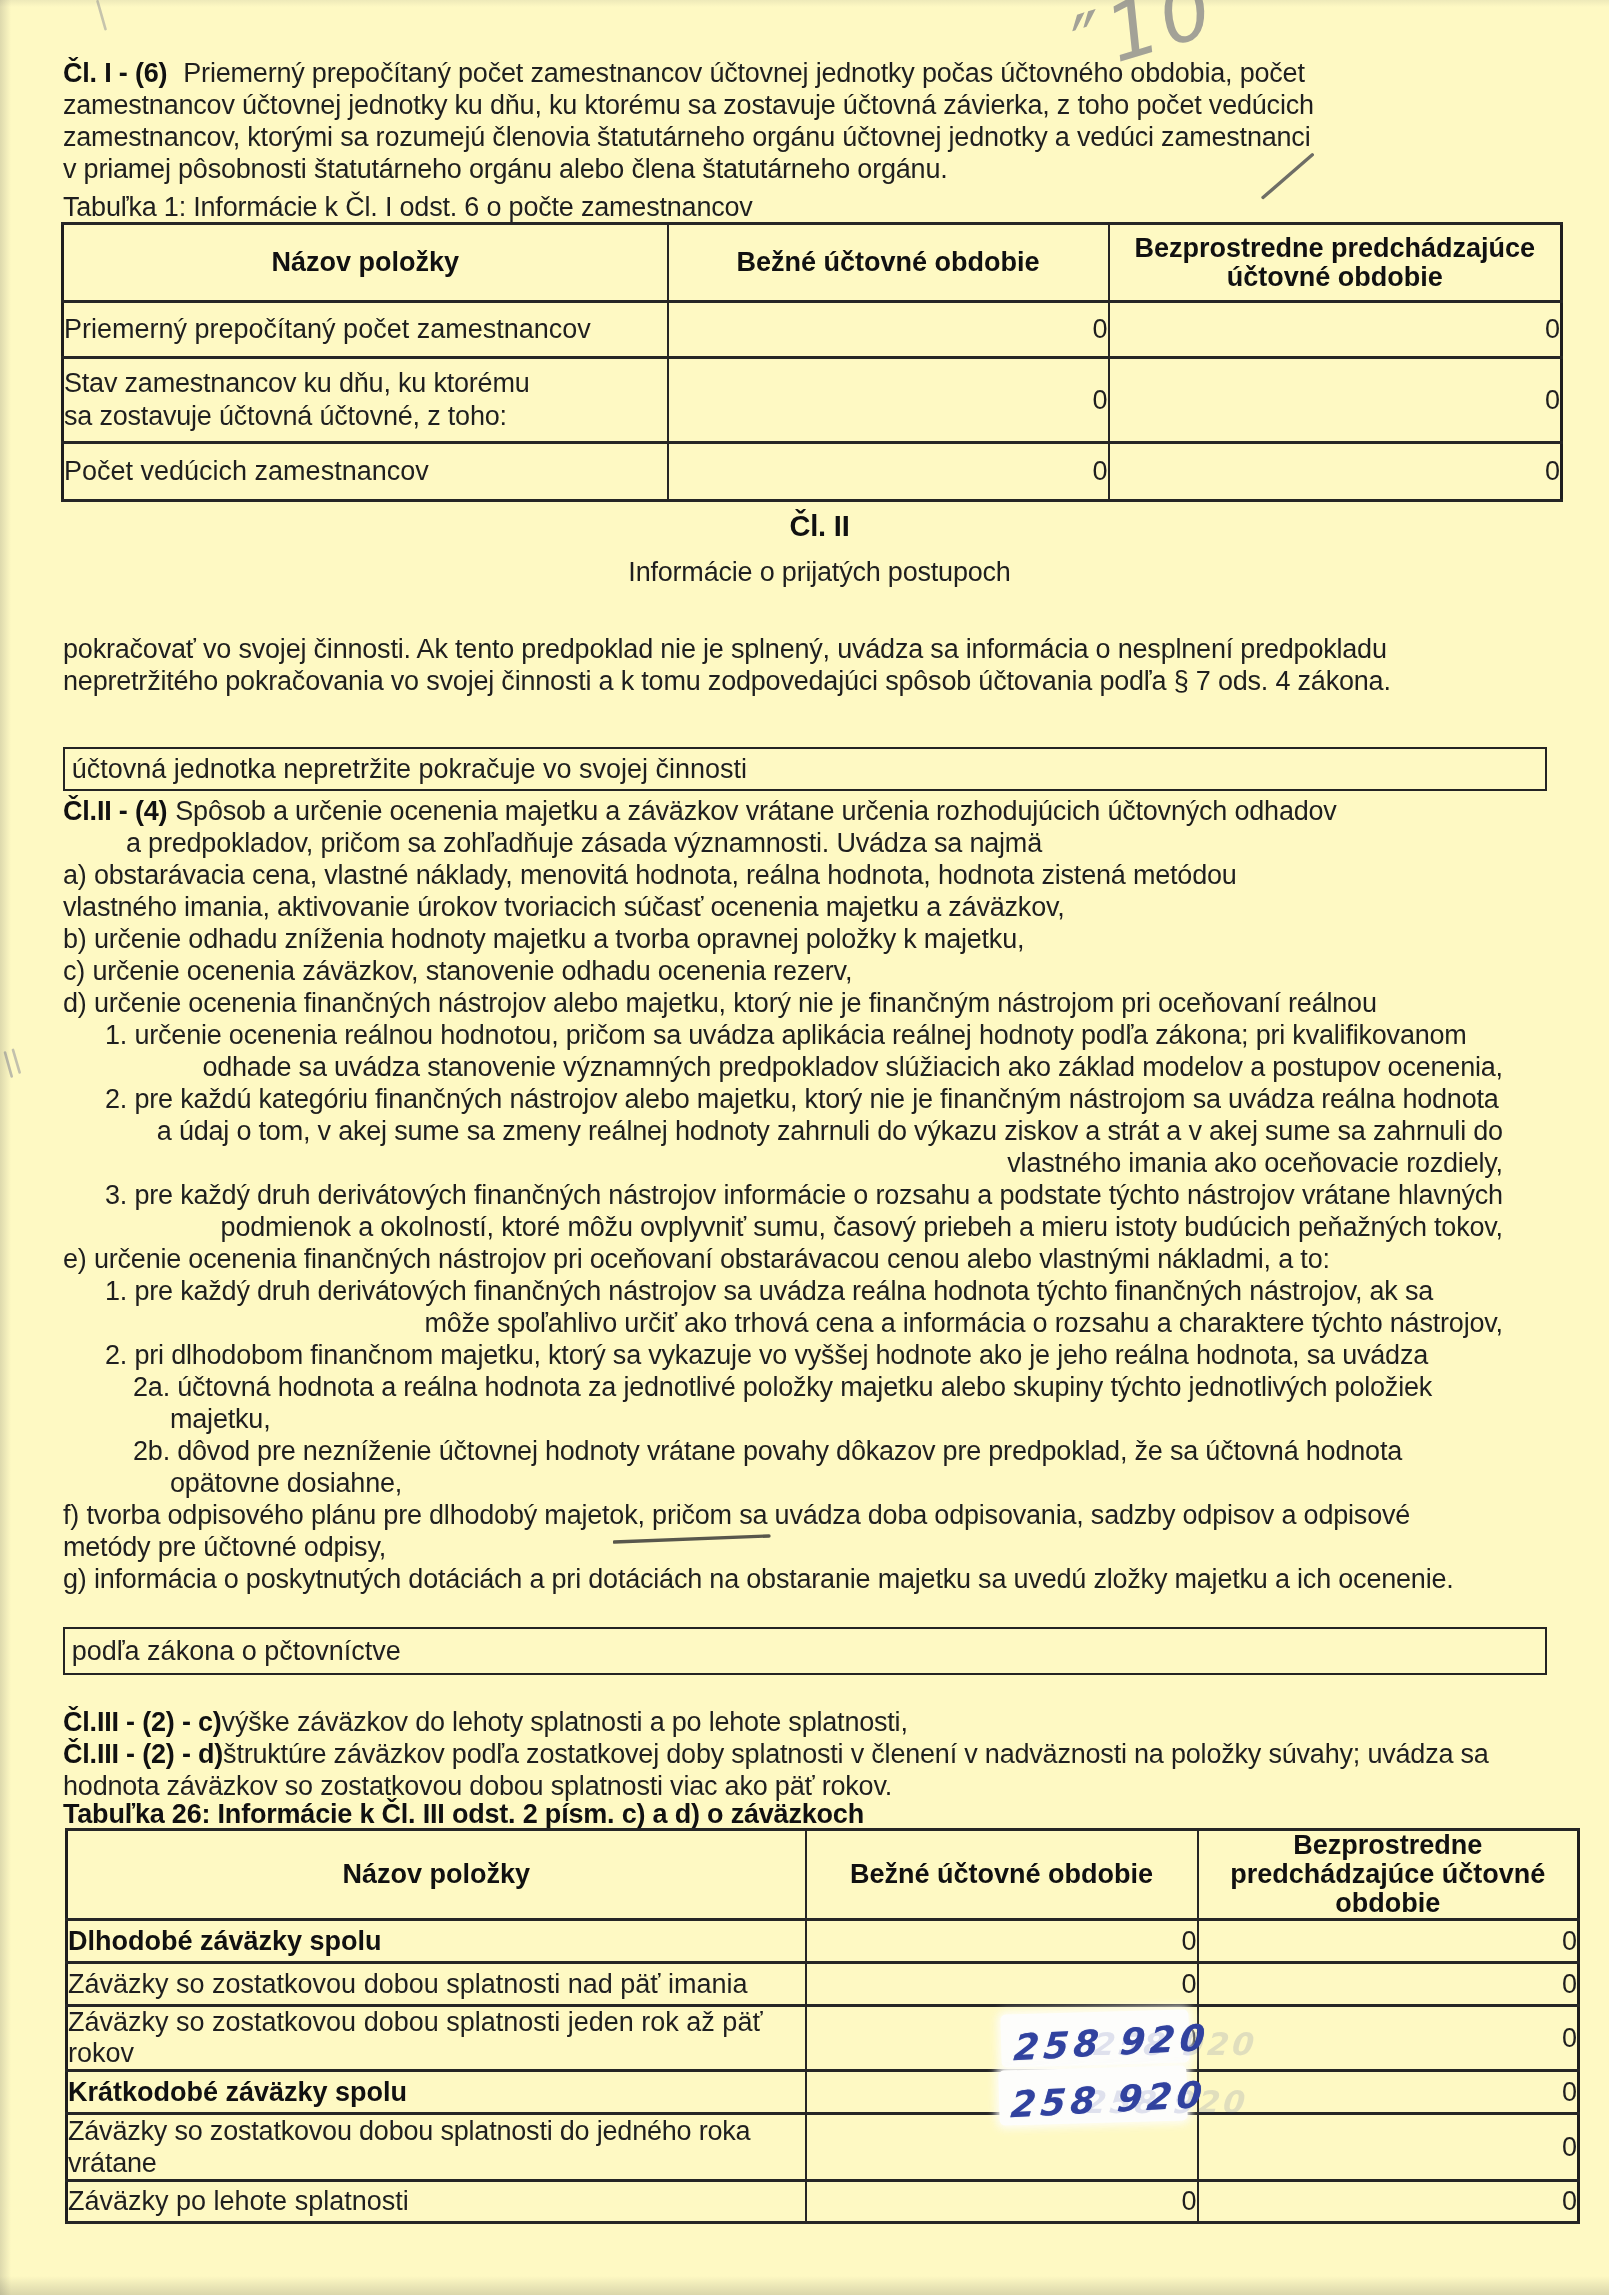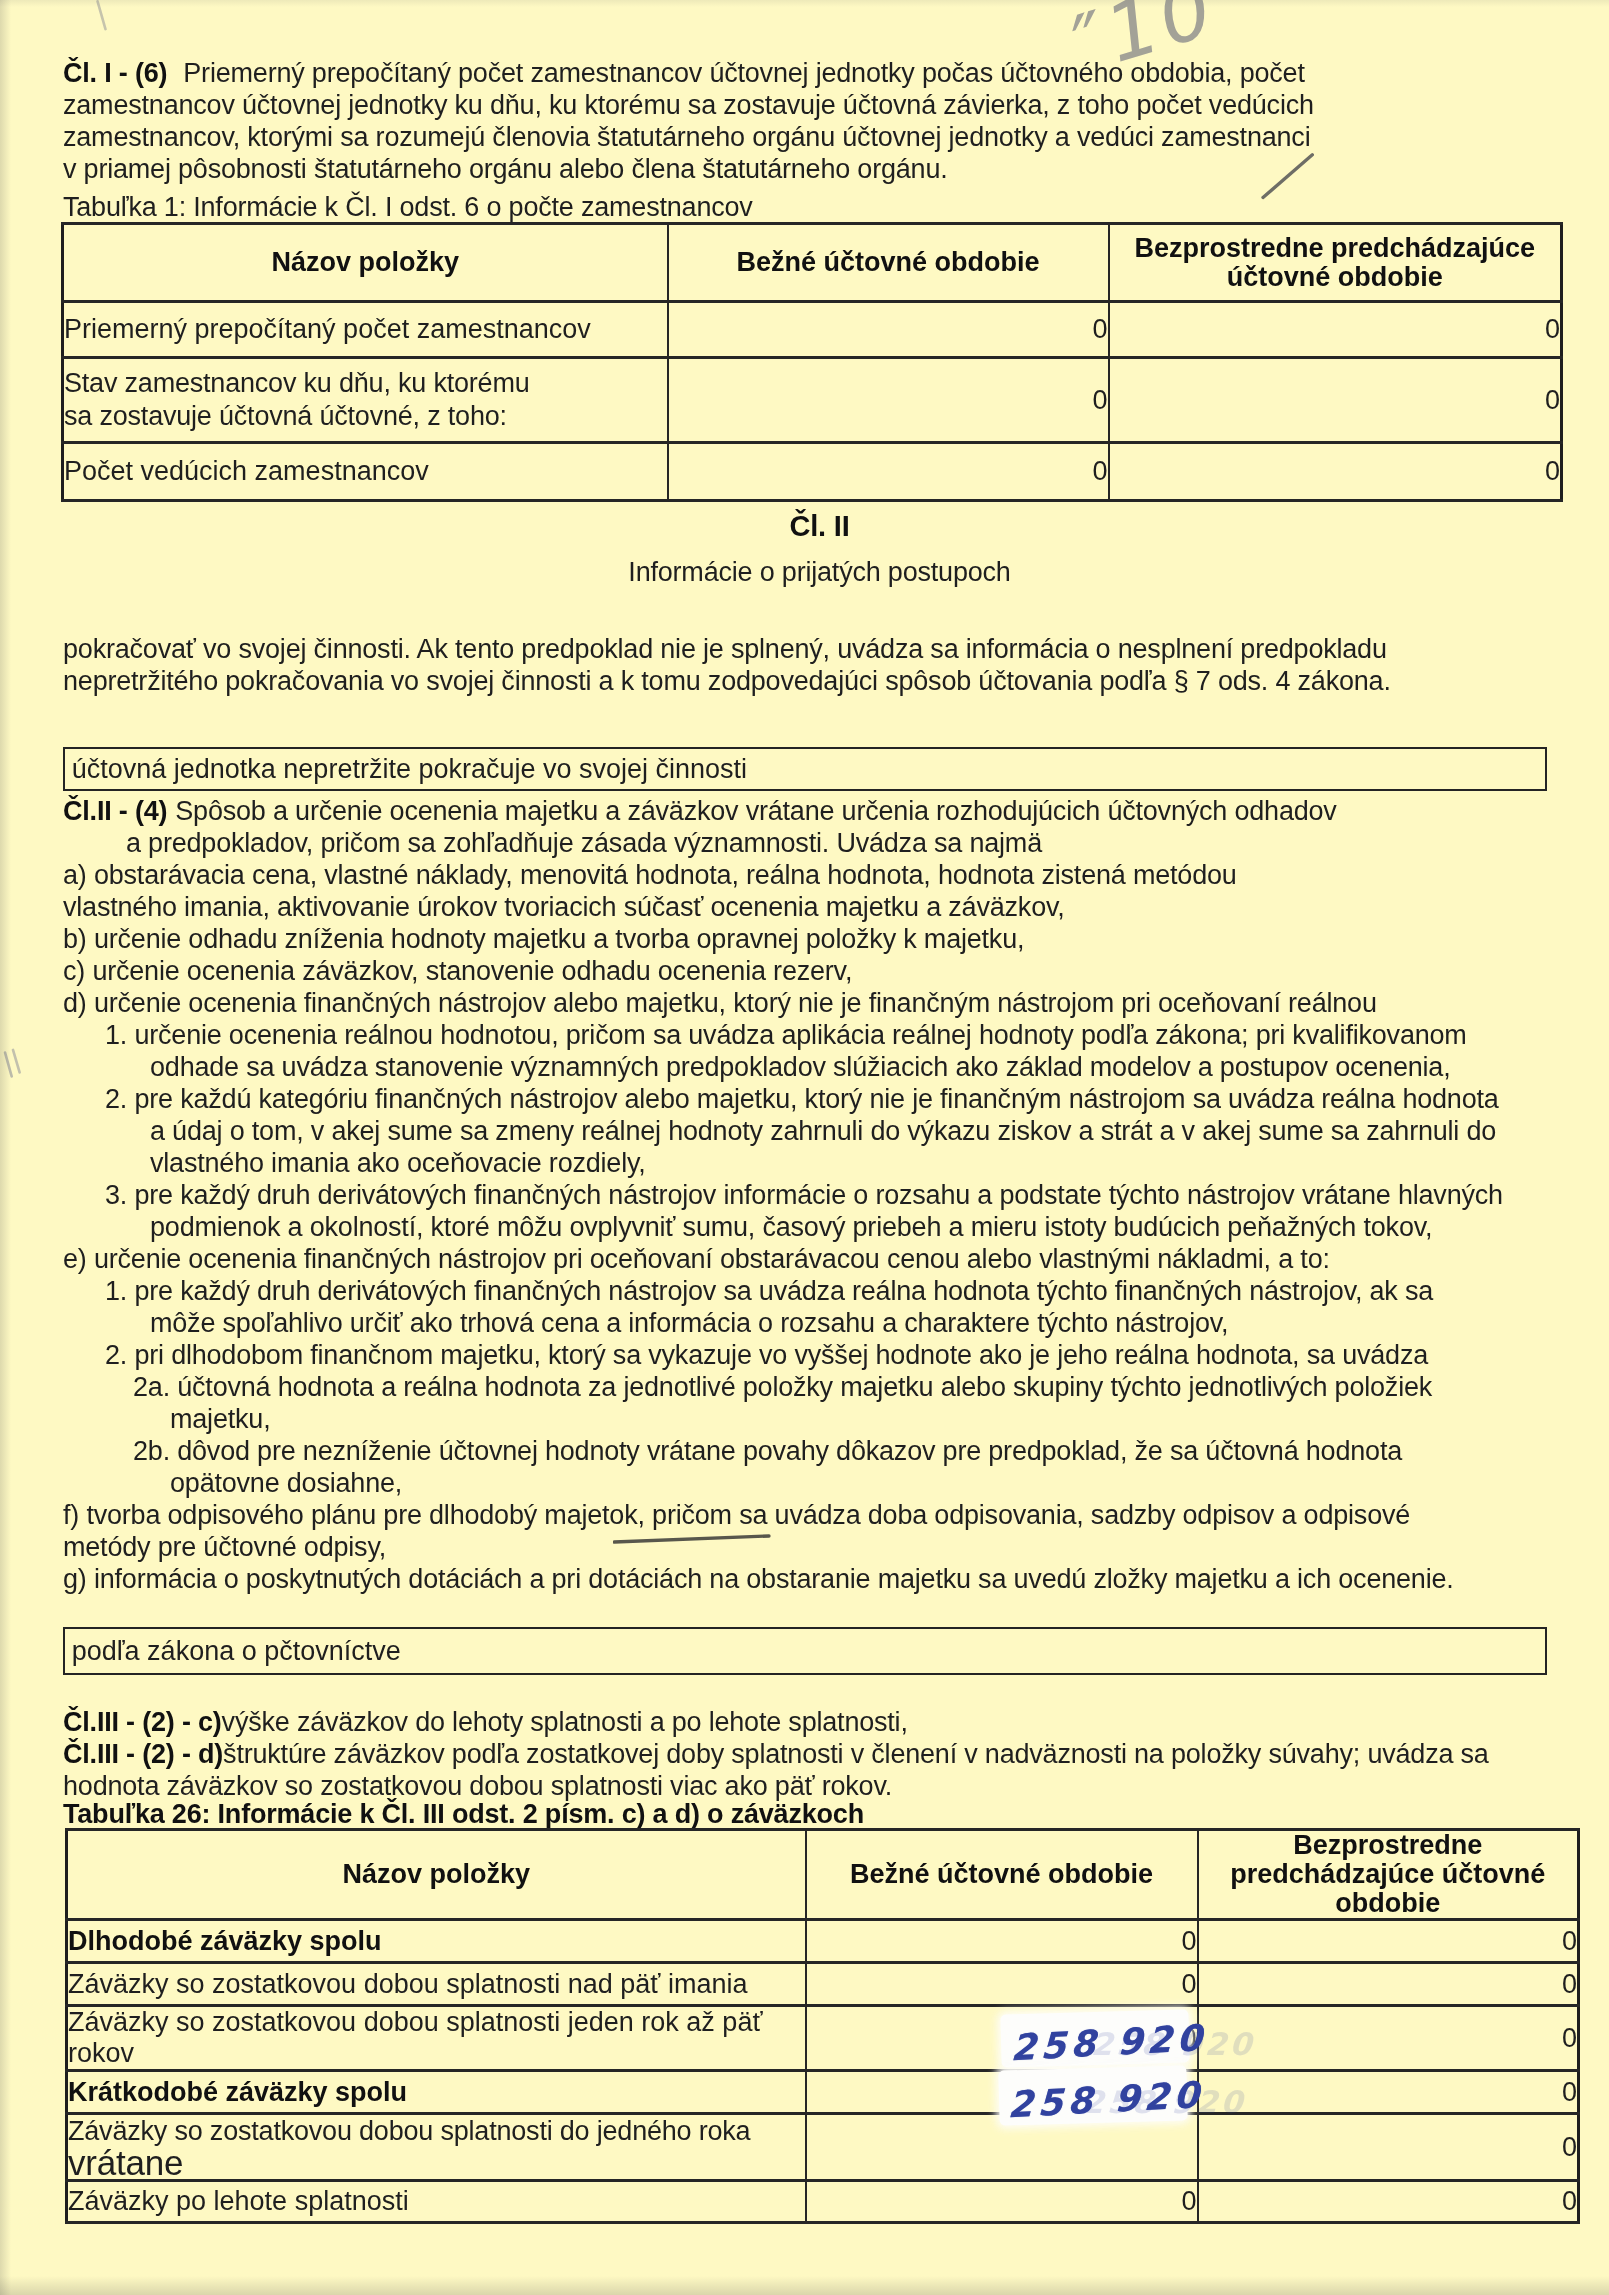--- a/index.html
+++ b/index.html
@@ -10,21 +10,21 @@
     color:#1f1f1f;
   }
   .abs{position:absolute;}
   .ln{white-space:nowrap;font-size:27px;line-height:32px;letter-spacing:-0.2px;}
   .b{font-weight:bold;color:#111;}
   .pfx{font-weight:bold;color:#111;margin-right:16px;}
   .pfx-s{font-weight:bold;color:#111;margin-right:8px;}
   .pfx-0{font-weight:bold;color:#111;margin-right:0;}
   .i1{margin-left:63px;}
   .in{margin-left:42px;}
-  .in2{margin-left:87px;}
+  .in2{margin-left:87px;text-align:right;}
   .ia{margin-left:70px;}
   .ia2{margin-left:107px;}
   .center{text-align:center;}
   
   table.doc{border-collapse:collapse;table-layout:fixed;background:transparent;}
   table.doc td{
     border:2px solid #262626;border-top-width:3.3px;border-bottom-width:3.3px;
     font-size:27px;line-height:31px;vertical-align:middle;
     padding:0;overflow:hidden;
   }
@@ -197,21 +197,21 @@
       <td class="val">0</td>
     </tr>
     <tr>
       <td class="name bold-row" style="height:40px;">Krátkodobé záväzky spolu</td>
       <td></td>
       <td class="val">0</td>
     </tr>
     <tr>
       <td class="name" style="height:64px;">
         <div class="ln" style="font-size:27px;line-height:32px;">Záväzky so zostatkovou dobou splatnosti do jedného roka</div>
-        <div class="ln" style="font-size:35px;line-height:32px;">vrátane</div>
+        <div class="ln" style="font-size:27px;line-height:32px;">vrátane</div>
       </td>
       <td></td>
       <td class="val">0</td>
     </tr>
     <tr>
       <td class="name" style="height:39px;">Záväzky po lehote splatnosti</td>
       <td class="val">0</td>
       <td class="val">0</td>
     </tr>
   </tbody>

